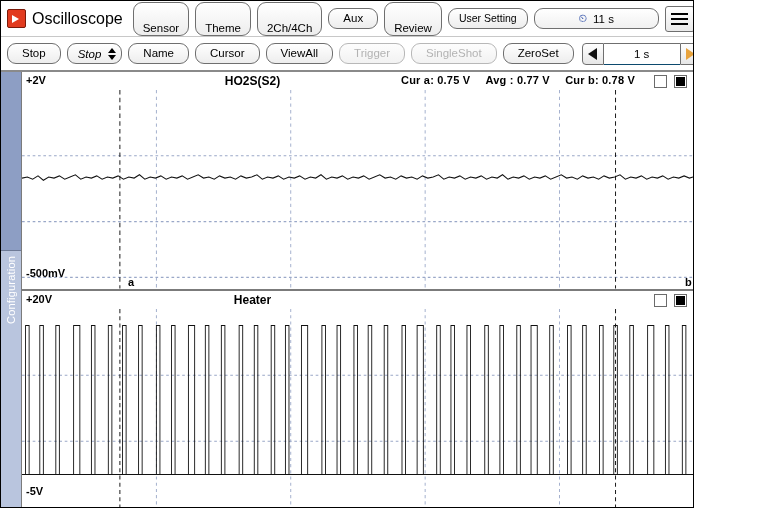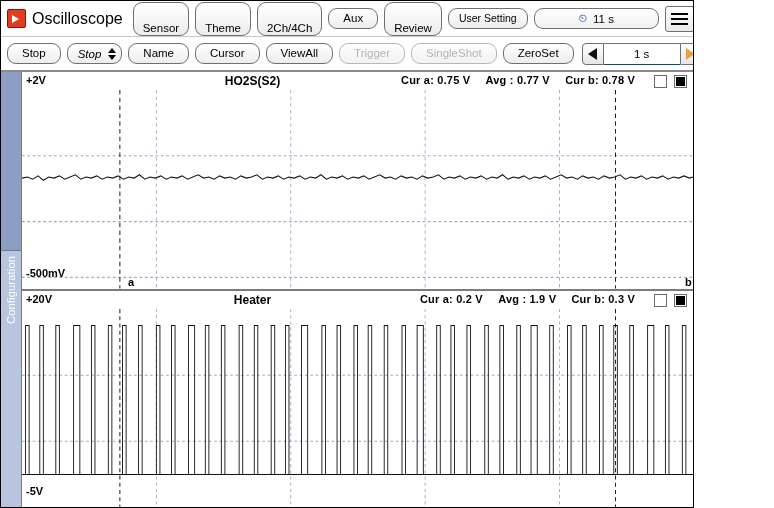--- a/index.html
+++ b/index.html
@@ -443,25 +443,20 @@
           <div class="cursor-label" style="left:663px; bottom:1px;">b</div>
         </div>
 
         <div class="axis-bot">-500mV</div>
       </div>
 
       <div class="pane">
         <div class="pane-header">
           <div class="axis-top">+20V</div>
           <div class="pane-title offset">Heater</div>
-          <div class="readouts">
-            <span>Cur a: 0.2 V</span>
-            <span>Avg  : 1.9 V</span>
-            <span>Cur b: 0.3 V</span>
-          </div>
           <div class="pane-checks">
             <div class="chk"></div>
             <div class="chk filled"></div>
           </div>
         </div>
 
         <div class="plot">
           <svg viewBox="0 0 754 192" preserveAspectRatio="none">
             <line x1="0" y1="64" x2="754" y2="64" stroke="#9aa8c8" stroke-width="1" stroke-dasharray="3,3"></line>
             <line x1="0" y1="128" x2="754" y2="128" stroke="#9aa8c8" stroke-width="1" stroke-dasharray="3,3"></line>

